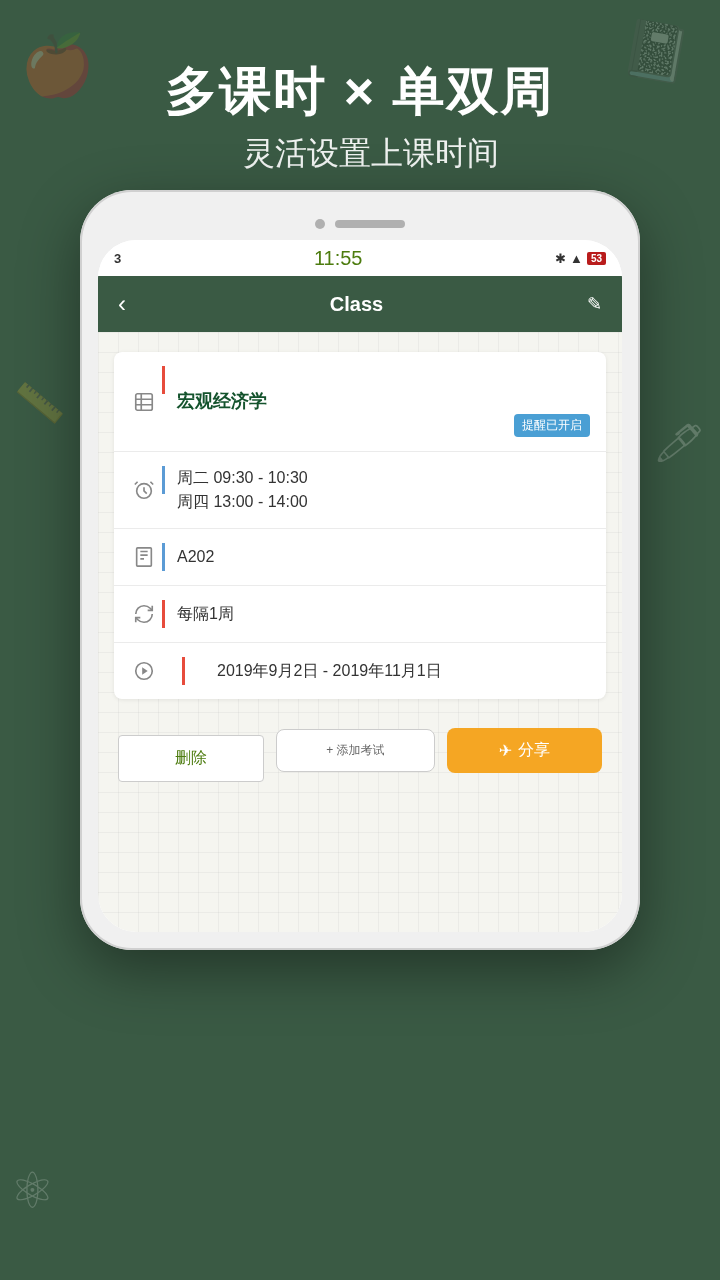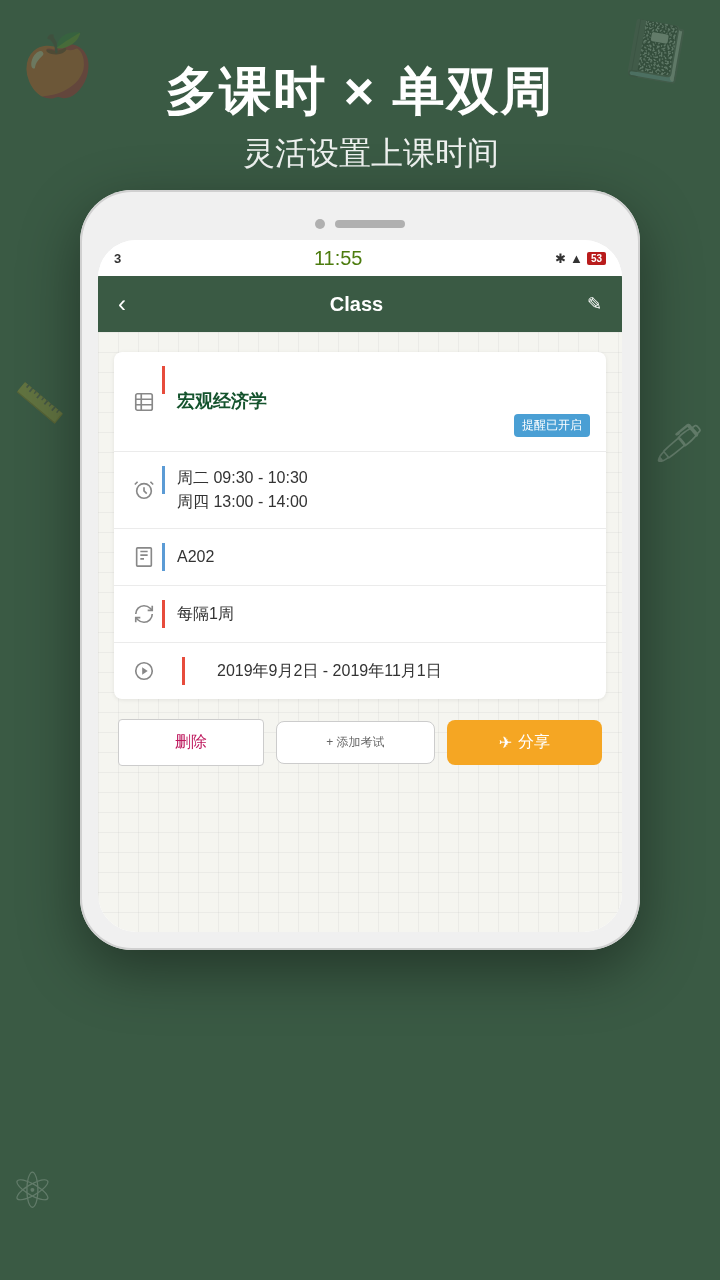--- a/index.html
+++ b/index.html
@@ -258,24 +258,25 @@
       align-items: center;
       justify-content: center;
     }
 
     .btn-delete {
       background: #fff;
       border: 1px solid #ccc;
       border-radius: 4px;
       padding: 12px 24px;
       font-size: 16px;
-      color: #be185d;
+      color: #4d7c0f;
       cursor: pointer;
       flex: 1;
       text-align: center;
+      margin-top: 16px;
     }
 
     .btn-add-exam {
       background: #fff;
       border: 1px solid #ccc;
       border-radius: 8px;
       padding: 12px 16px;
       font-size: 12px;
       color: #666;
       cursor: pointer;

